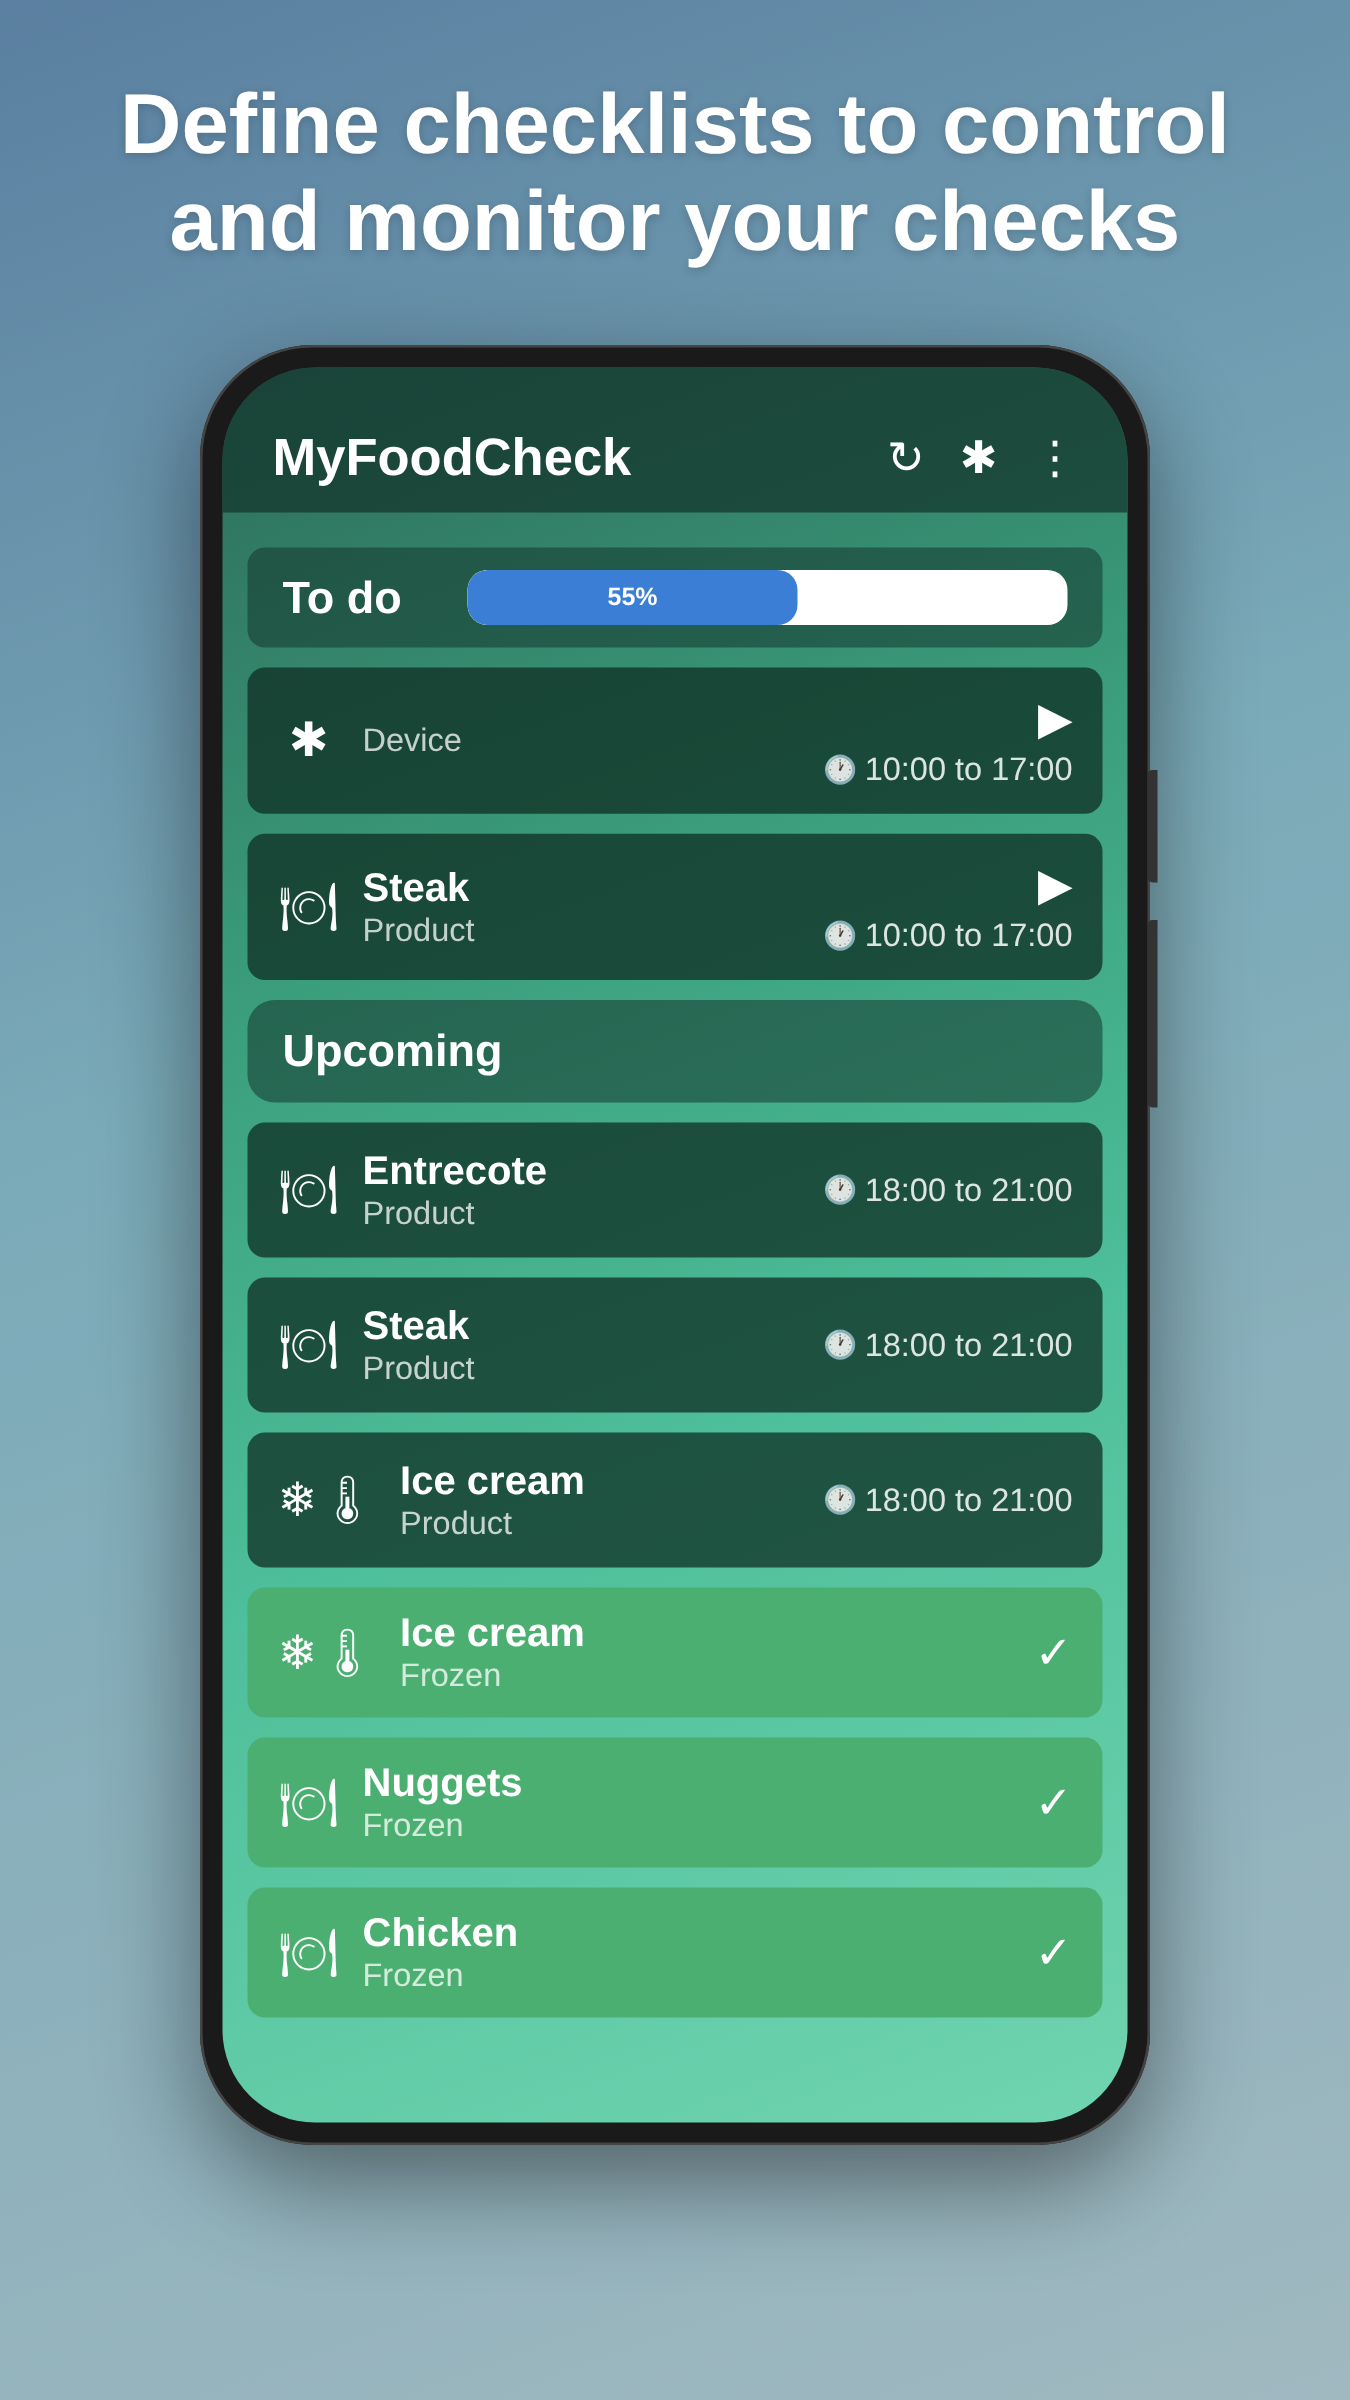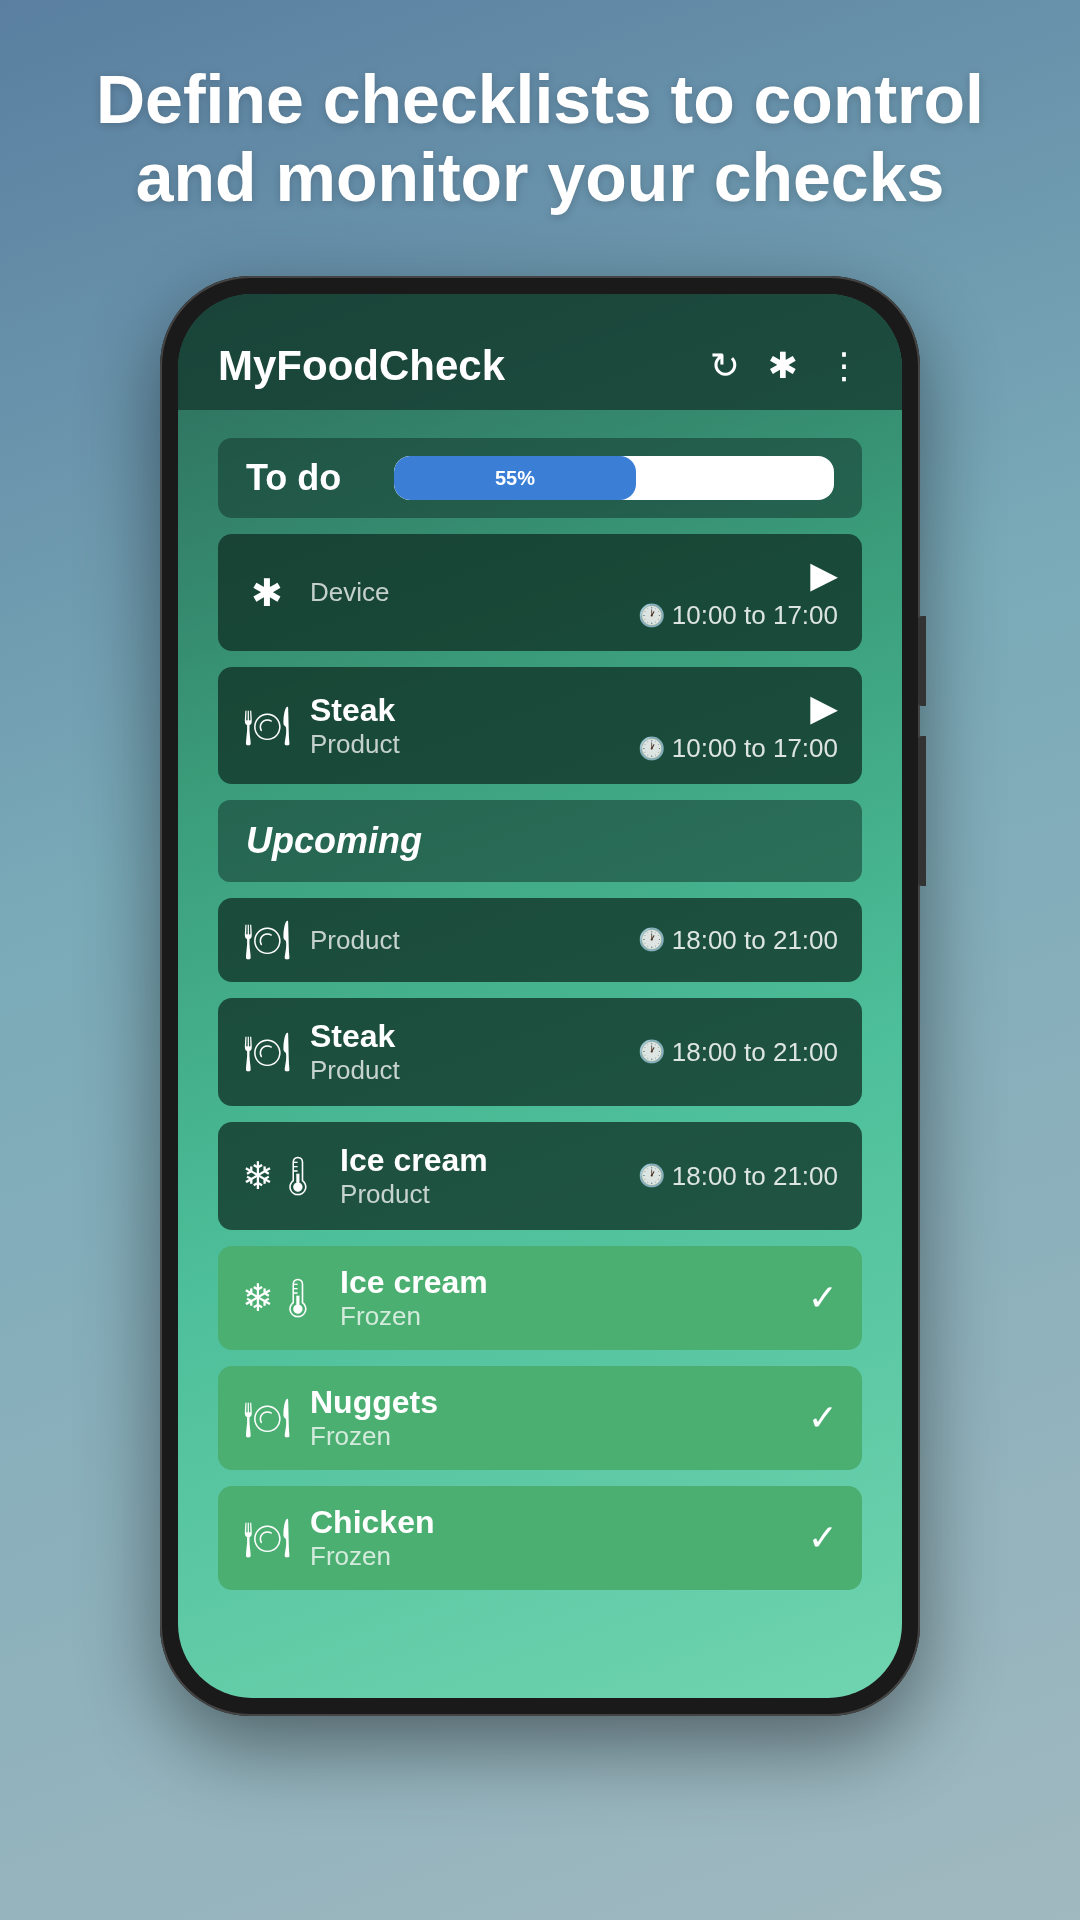--- a/index.html
+++ b/index.html
@@ -101,35 +101,34 @@
     .top-icon {
       color: white;
       font-size: 36px;
       cursor: pointer;
     }
 
     
     .scroll-area {
       flex: 1;
       overflow: hidden;
-      padding: 28px 40px;
+      padding: 28px 20px;
       display: flex;
       flex-direction: column;
       gap: 16px;
     }
 
     
     .section-header {
       background: rgba(20, 55, 45, 0.55);
-      border-radius: 12px;
+      border-radius: 22px;
       padding: 20px 28px;
       color: white;
       font-size: 36px;
       font-weight: 600;
-      font-style: italic;
     }
 
     
     .todo-header {
       background: rgba(20, 55, 45, 0.55);
       border-radius: 14px;
       padding: 18px 28px;
       display: flex;
       align-items: center;
       gap: 28px;
@@ -289,20 +288,21 @@
           </div>
         </div>
 
         <div class="section-header">
           <span>Upcoming</span>
         </div>
 
         <div class="list-item">
           <span class="item-icon">🍽</span>
           <div class="item-info">
+            <div class="item-name">Entrecote</div>
             <div class="item-type">Product</div>
           </div>
           <div class="item-time">
             <span style="font-size:22px;">🕐</span>
             <span>18:00 to 21:00</span>
           </div>
         </div>
 
         <div class="list-item">
           <span class="item-icon">🍽</span>

